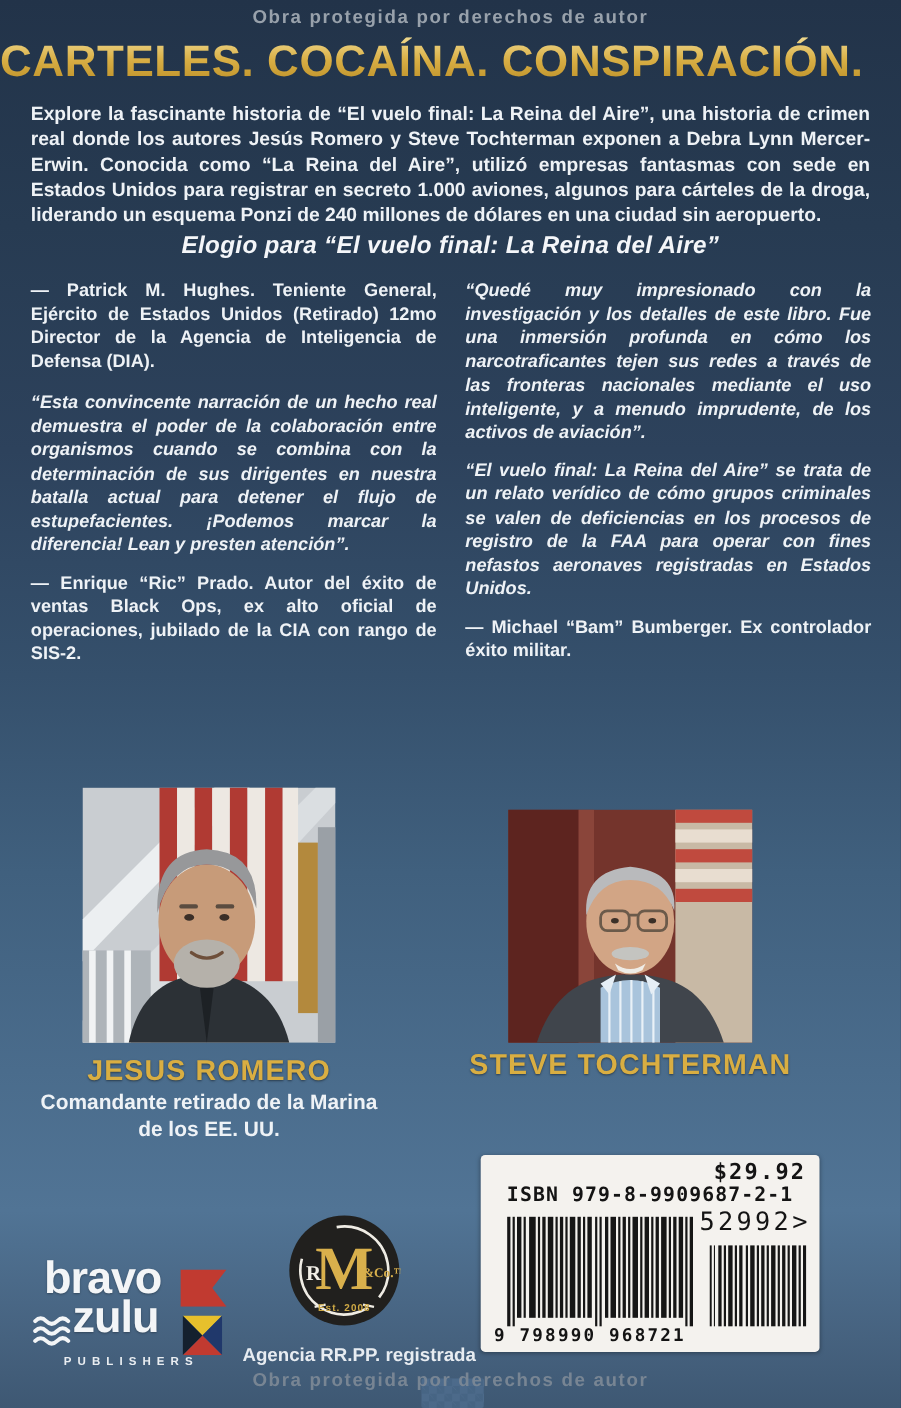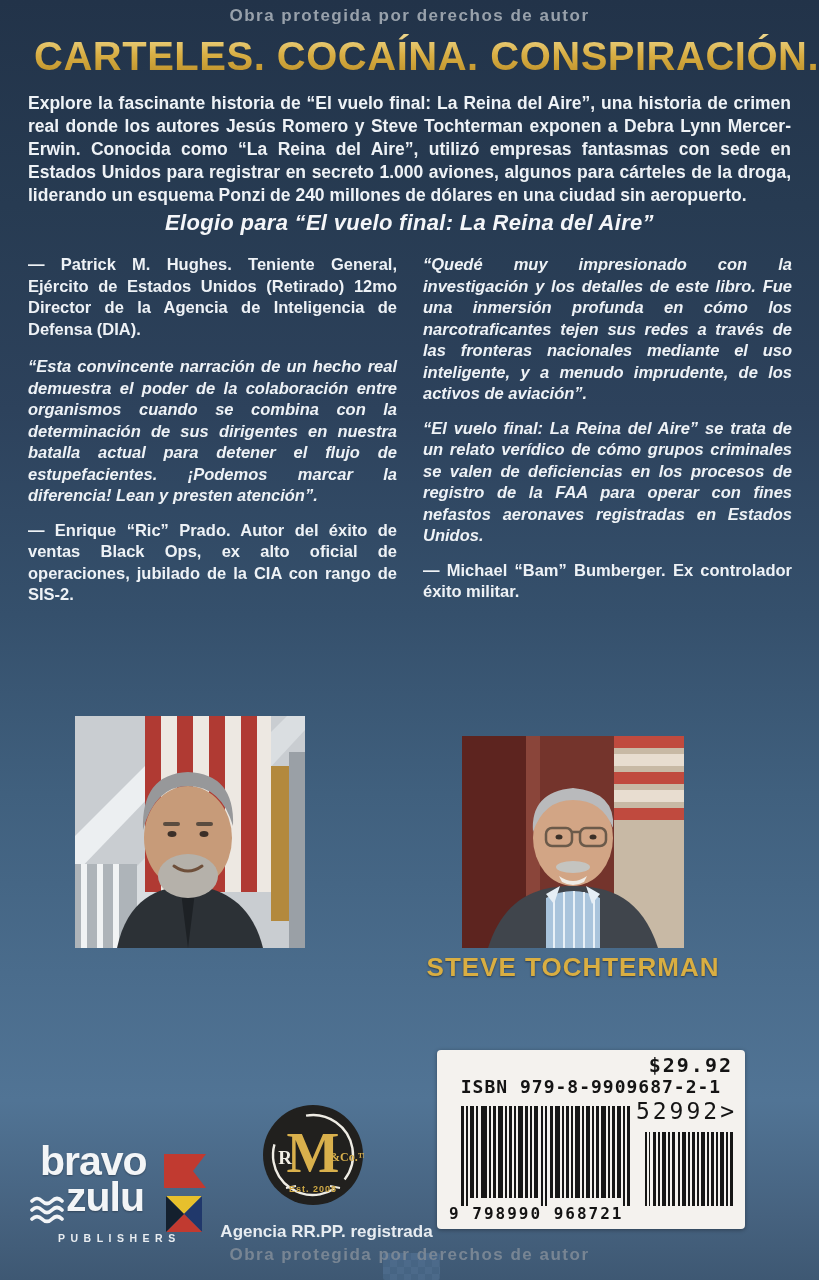--- a/index.html
+++ b/index.html
@@ -10,21 +10,21 @@
       #223349 0%, #273b52 16%, #2d425c 32%, #35506c 48%,
       #40607e 62%, #4a6c8c 76%, #517495 86%, #46627f 95%, #3e5873 100%);
   }
   .copy-line{
     position:absolute;left:0;right:0;text-align:center;
     font-weight:bold;font-size:17px;letter-spacing:1.5px;color:#98a1ab;
   }
   .copy-top{top:6px;}
   .copy-bottom{top:1245px;color:#7e8a97;opacity:.9;}
   .book-title{
-    position:absolute;top:34px;left:0;right:0;text-align:right;white-space:nowrap;
+    position:absolute;top:34px;left:0;right:0;text-align:left;white-space:nowrap;
     font-weight:800;font-size:40px;letter-spacing:0.5px;
     background:linear-gradient(180deg,#efd88d 0%,#d9af45 45%,#b98c24 100%);
     -webkit-background-clip:text;background-clip:text;color:transparent;
   }
   .intro{
     position:absolute;top:92px;left:28px;width:763px;
     color:#eef2f6;font-weight:bold;font-size:17.5px;line-height:23px;text-align:justify;
   }
   .praise-heading{
     position:absolute;top:210px;left:0;right:0;text-align:center;
@@ -161,20 +161,22 @@
     <path d="M71,96 Q68,56 111,52 Q154,56 151,92 Q140,64 111,64 Q82,64 71,96 Z" fill="#b9babc"></path>
     <rect x="84" y="92" width="26" height="18" rx="6" fill="none" stroke="#6b5a4a" stroke-width="2.5"></rect>
     <rect x="118" y="92" width="26" height="18" rx="6" fill="none" stroke="#6b5a4a" stroke-width="2.5"></rect>
     <path d="M110,96 L118,96" stroke="#6b5a4a" stroke-width="2.5"></path>
     <ellipse cx="97" cy="101" rx="3.5" ry="2.5" fill="#3b3028"></ellipse>
     <ellipse cx="131" cy="101" rx="3.5" ry="2.5" fill="#3b3028"></ellipse>
     <ellipse cx="111" cy="131" rx="17" ry="6" fill="#c4c4c0"></ellipse>
     <path d="M97,140 Q111,150 125,140 L122,146 Q111,152 100,146 Z" fill="#efece6"></path>
   </svg>
 
+  <div class="author-name" style="left:40px;top:958px;width:300px;">JESUS ROMERO</div>
+  <div class="author-title" style="left:25px;top:990px;width:330px;">Comandante retirado de la Marina de los EE. UU.</div>
 
   <div class="author-name" style="left:420px;top:952px;width:306px;">STEVE TOCHTERMAN</div>
 
   <div class="barcode-panel">
     <div class="bc-price">$29.92</div>
     <div class="bc-isbn">ISBN 979-8-9909687-2-1</div>
     <div class="bc-addon-text">52992&gt;</div>
     <svg class="bc-main" viewBox="0 0 172 100" preserveAspectRatio="none">
       <g fill="#161616">
         <rect x="0" width="3" height="100"></rect>

